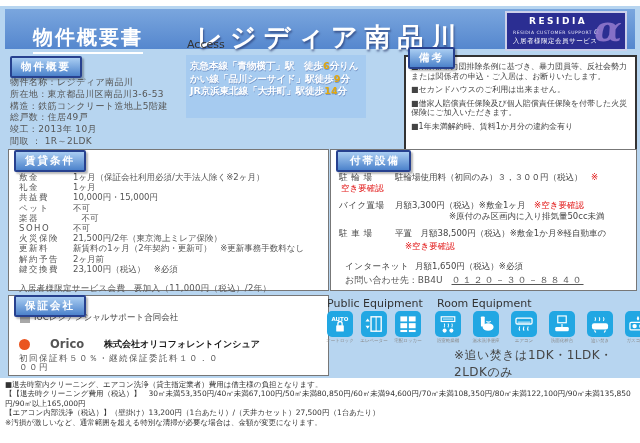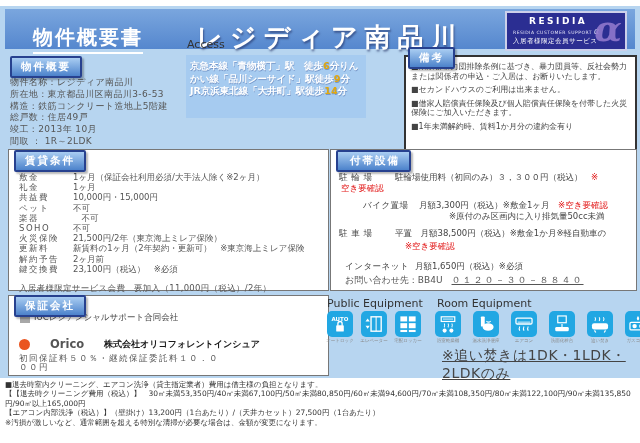--- a/index.html
+++ b/index.html
@@ -69,21 +69,21 @@
   .orico-brand{font-size:11.5px;font-weight:bold;color:#555;}
   .orico-name{font-size:9px;font-weight:bold;color:#1a1a1a;}
 
   
   .equip-label{position:absolute;font-size:11px;color:#333;}
   .icon-row{position:absolute;display:flex;}
   .icol{display:flex;flex-direction:column;align-items:center;width:30px;}
   .tile{width:26px;height:26px;background:#21a7e3;border-radius:5px;display:flex;
         align-items:center;justify-content:center;}
   .tlabel{font-size:4.5px;color:#888;margin-top:1px;white-space:nowrap;}
-  .equip-note{position:absolute;left:442px;top:347px;font-size:14px;color:#444;letter-spacing:.5px;text-decoration:underline;}
+  .equip-note{position:absolute;left:454px;top:347px;font-size:12px;color:#444;letter-spacing:.5px;}
 
   
   .footnotes{position:absolute;left:5px;top:380px;width:633px;font-size:7.5px;color:#333;
              line-height:9.4px;}
 </style>
 </head>
 <body>
 
 <div class="page">
   <div class="blue-bg"></div>
@@ -147,38 +147,38 @@
     <div class="rrow">
         <span class="rlabel">SOHO</span>
         <span class="rvalue">不可</span>
       </div>
     <div class="rrow">
         <span class="rlabel">火災保険</span>
         <span class="rvalue">21,500円/2年（東京海上ミレア保険）</span>
       </div>
     <div class="rrow">
         <span class="rlabel">更新料</span>
-        <span class="rvalue">新賃料の1ヶ月（2年契約・更新可）　※東京海上ミレア保険</span>
+        <span class="rvalue">新賃料の1ヶ月（2年契約・更新可）　※更新事務手数料なし</span>
       </div>
     <div class="rrow">
         <span class="rlabel">解約予告</span>
         <span class="rvalue">2ヶ月前</span>
       </div>
     <div class="rrow">
         <span class="rlabel">鍵交換費</span>
         <span class="rvalue">23,100円（税込）　※必須</span>
       </div>
     <div class="rrow-last"><span>入居者様限定サービス会費</span>　<span>要加入（11,000円（税込）/2年）</span></div>
   </div>
 
   <div class="badge" style="left:336px;top:150px;padding-left:12px;">付帯設備</div>
   <div class="panel facilities-panel">
     <div class="f-line" style="left:8px;top:22px;"><span class="flabel">駐 輪 場</span><span>駐輪場使用料（初回のみ）３，３００円（税込）　</span><span class="red">※</span></div>
     <div class="f-line red" style="left:10px;top:33px;">空き要確認</div>
-    <div class="f-line" style="left:8px;top:50px;margin-left:24px;"><span class="flabel">バイク置場</span><span>月額3,300円（税込）※敷金1ヶ月　</span><span class="red">※空き要確認</span></div>
+    <div class="f-line" style="left:8px;top:50px;"><span class="flabel">バイク置場</span><span>月額3,300円（税込）※敷金1ヶ月　</span><span class="red">※空き要確認</span></div>
     <div class="f-line" style="left:118px;top:61px;">※原付のみ区画内に入り排気量50cc未満</div>
     <div class="f-line" style="left:8px;top:78px;"><span class="flabel">駐 車 場</span><span>平置　月額38,500円（税込）※敷金1か月※軽自動車の</span></div>
     <div class="f-line red" style="left:74px;top:91px;">※空き要確認</div>
     <div class="f-line" style="left:14px;top:111px;"><span class="flabel" style="width:70px;">インターネット</span><span>月額1,650円（税込）※必須</span></div>
     <div class="f-line" style="left:14px;top:124px;font-size:9px;color:#555;"><span>お問い合わせ先：BB4U</span>　<span style="letter-spacing:2px;text-decoration:underline;">０１２０－３０－８８４０</span></div>
   </div>
 
   <div class="badge" style="left:14px;top:295px;">保証会社</div>
   <div class="panel guarantor-panel">
     <div class="g-line iuc-row" style="left:10px;top:16px;">

